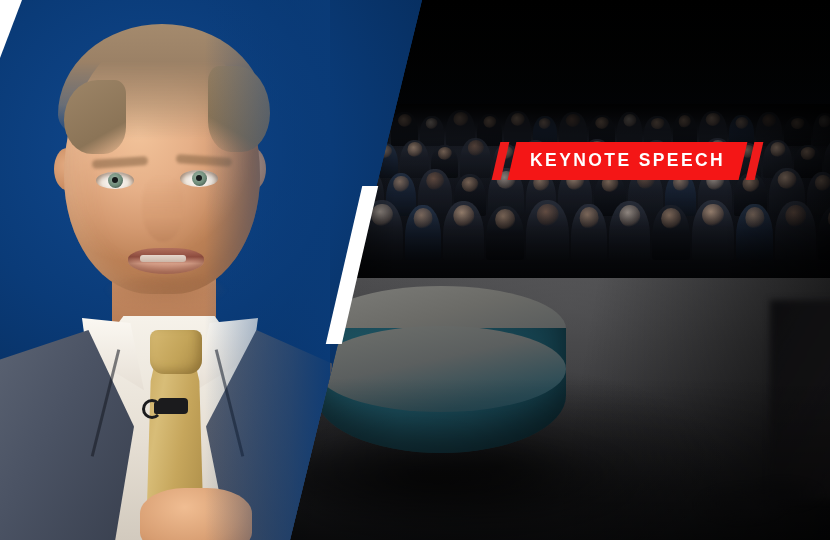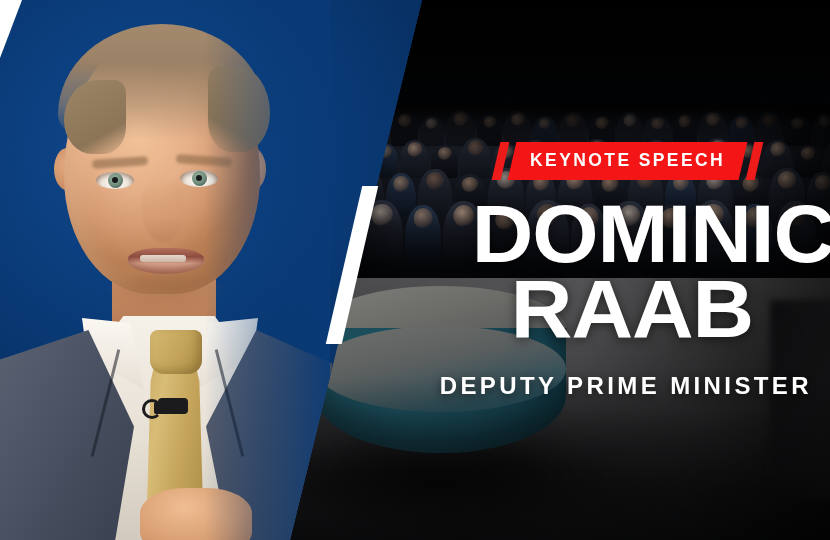--- a/index.html
+++ b/index.html
@@ -548,20 +548,15 @@
   <div class="keynote-wrap">
     <div class="kn-tick"></div>
     <div class="kn-gap"></div>
     <div class="kn-bar">
       <span>KEYNOTE SPEECH</span>
     </div>
     <div class="kn-gap"></div>
     <div class="kn-tick"></div>
   </div>
 
-  <div class="name-block">
-    <div class="name-line first">DOMINIC</div>
-    <div class="name-line last">RAAB</div>
-  </div>
-
-  <div class="role-line">DEPUTY PRIME MINISTER</div>
+
 
 </div>
 
 </body></html>

